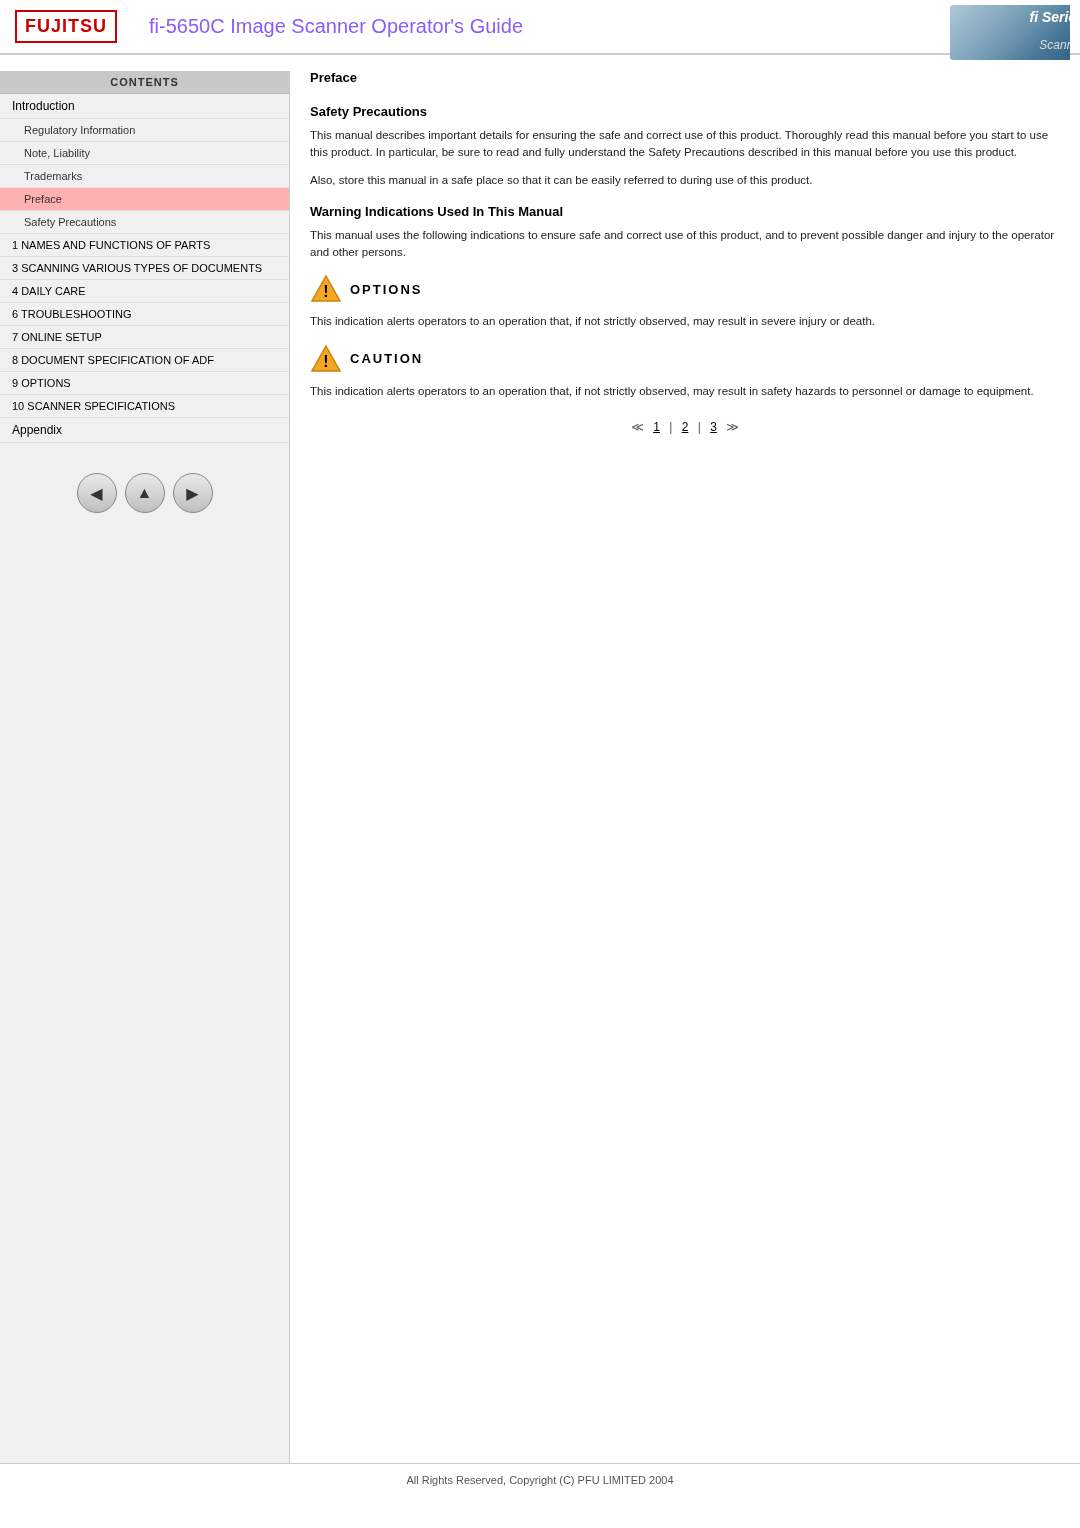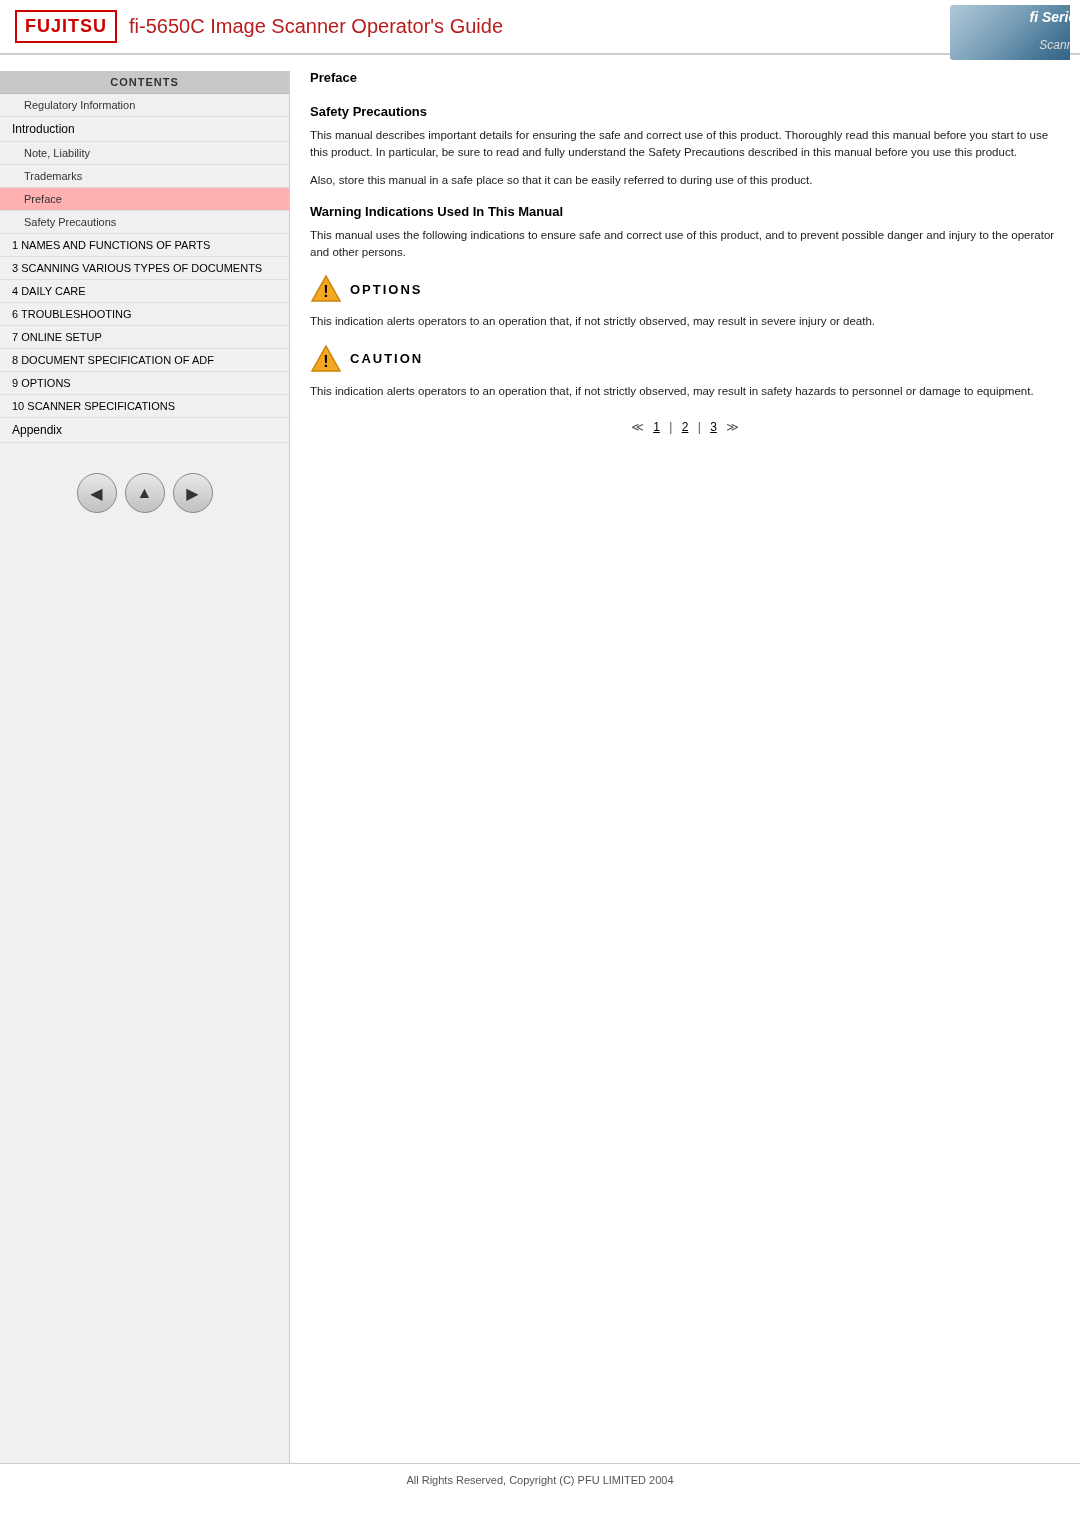--- a/index.html
+++ b/index.html
@@ -18,34 +18,35 @@
       align-items: center;
       border-bottom: 2px solid #ccc;
       padding: 10px 15px;
       background: #fff;
       position: relative;
     }
     .logo-area {
       display: flex;
       align-items: center;
       margin-right: 20px;
+      gap: 20px;
     }
     .logo-fujitsu {
       font-weight: bold;
       font-size: 22px;
       color: #cc0000;
       letter-spacing: 1px;
       border: 2px solid #cc0000;
       padding: 2px 6px;
       margin-right: 12px;
     }
     .header-title {
       font-size: 20px;
       font-weight: normal;
-      color: #b91c1c;
+      color: #8b5cf6;
     }
     .fi-series-logo {
       position: absolute;
       right: 10px;
       top: 5px;
       width: 120px;
       height: 55px;
       overflow: hidden;
     }
     .fi-series-bg {
@@ -231,26 +232,26 @@
       <span class="fi-series-sub">Scanner</span>
     </div>
   </div>
 </div>
 
 <div class="main-layout">
 
   <div class="sidebar">
     <div class="sidebar-contents-header">CONTENTS</div>
 
+    <div class="sidebar-item">
+      <span>Introduction</span>
+    </div>
+
     <div class="sidebar-item sub">
       <span>Regulatory Information</span>
-    </div>
-
-    <div class="sidebar-item">
-      <span>Introduction</span>
     </div>
     <div class="sidebar-item sub">
       <span>Note, Liability</span>
     </div>
     <div class="sidebar-item sub">
       <span>Trademarks</span>
     </div>
     <div class="sidebar-item sub active">
       <span>Preface</span>
     </div>

